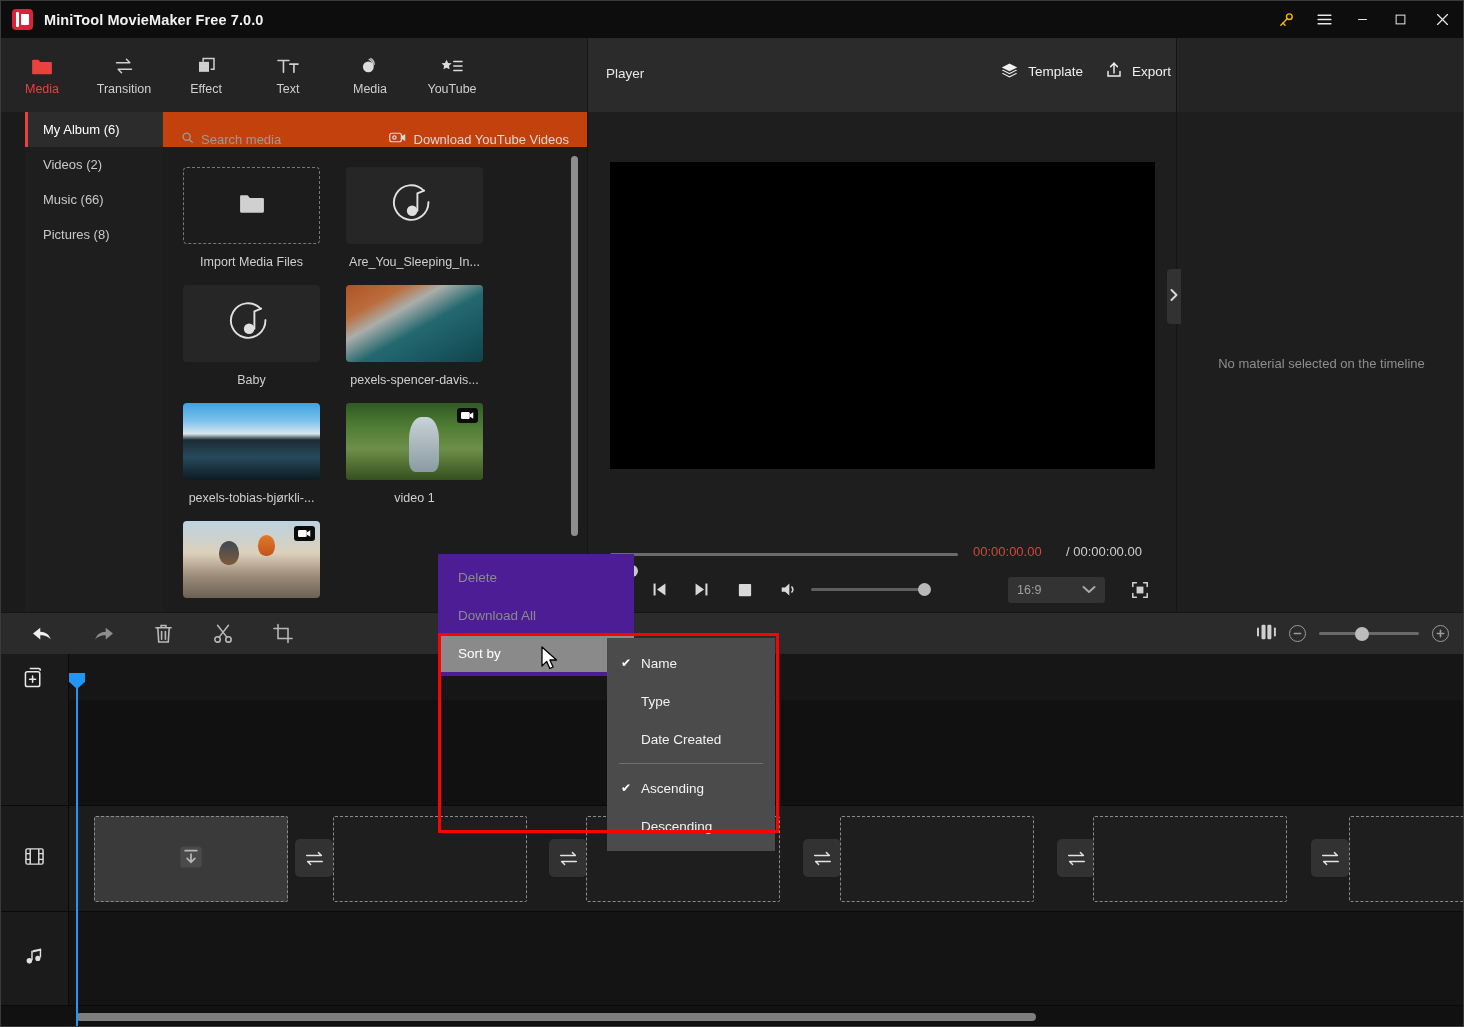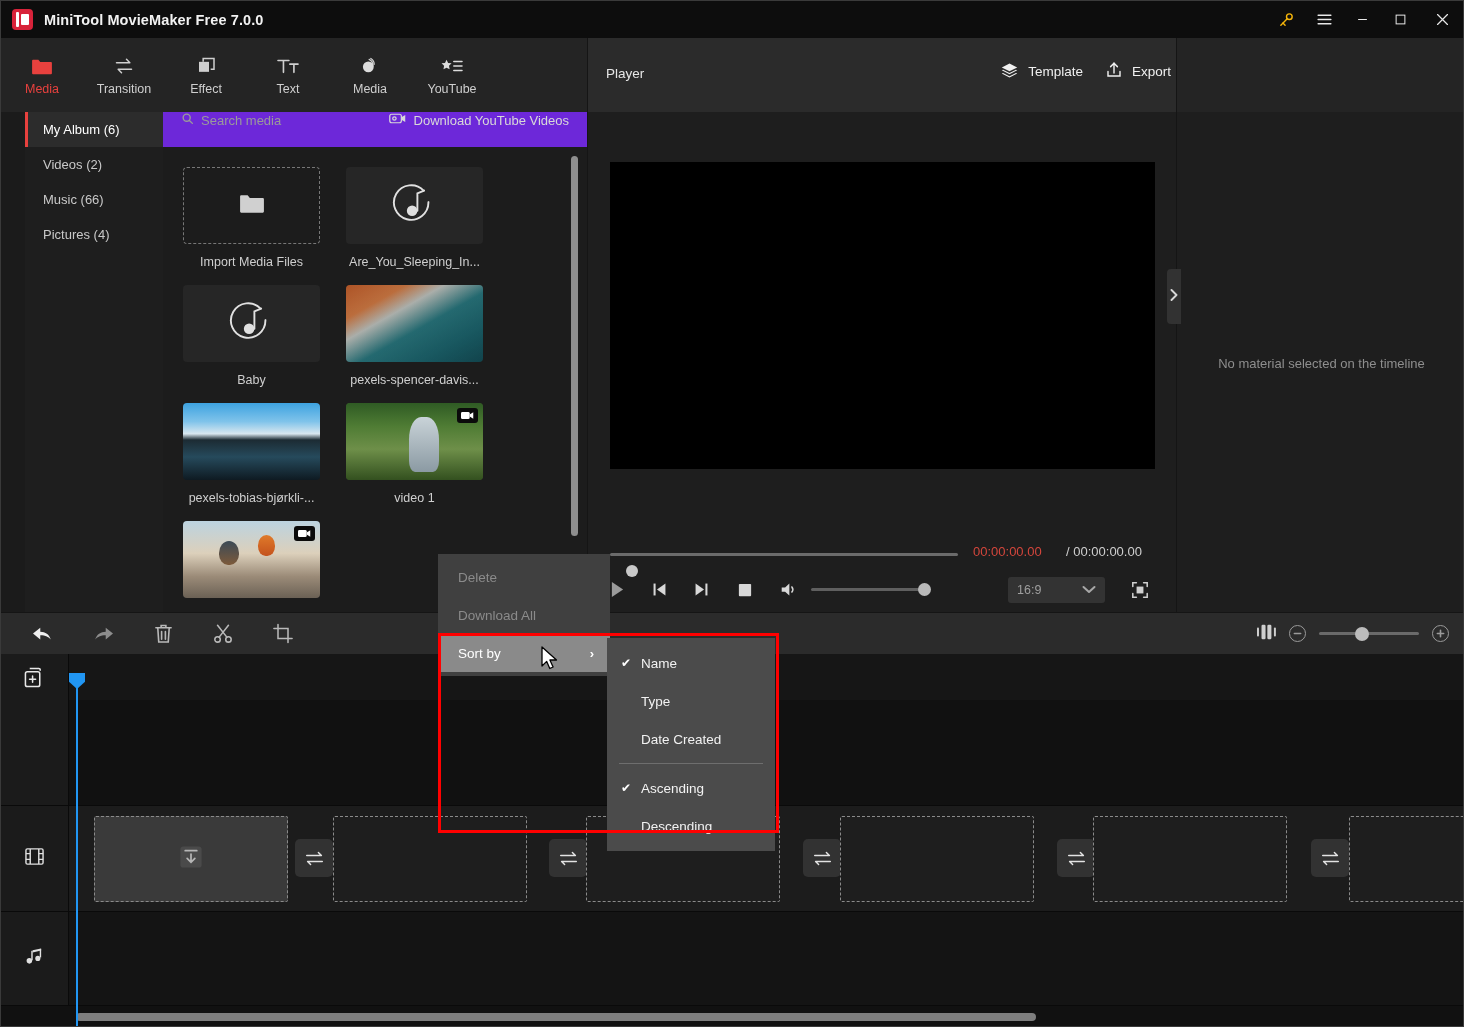--- a/index.html
+++ b/index.html
@@ -93,21 +93,21 @@
     content:""; position:absolute; left:0; top:0; width:3px; height:35px;
     background:#e8413e;
   }
 
   
   .media-browser{
     position:absolute; left:162px; top:111px; width:424px; height:500px;
     background:#1c1c1c;
   }
   .media-top{
-    height:35px; background:#6d28d9; display:flex; align-items:flex-start;
+    height:35px; background:#c2410c; display:flex; align-items:flex-end;
     position:relative;
   }
   .search-box{
     display:flex; align-items:center; gap:7px; margin-left:18px;
     color:#9a9a9a; font-size:13px; width:200px;
   }
   .search-input{
     background:transparent; border:0; outline:0; color:#cccccc;
     font-family:"Liberation Sans", sans-serif; font-size:13px; width:160px;
   }
@@ -333,22 +333,22 @@
   .tl-hscroll{
     position:absolute; left:68px; bottom:7px; width:1390px; height:8px;
   }
   .tl-hscroll-thumb{
     position:absolute; left:7px; top:0; width:960px; height:8px;
     background:#7e7e7e; border-radius:4px;
   }
 
   
   .ctx-menu{
-    position:absolute; left:437px; top:553px; width:172px;
-    background:#404040; z-index:60; padding:4px 0;
+    position:absolute; left:437px; top:553px; width:196px;
+    background:#4c1d95; z-index:60; padding:4px 0;
   }
   .ctx-item{
     height:38px; display:flex; align-items:center; padding:0 20px;
     color:#f0f0f0; font-size:13.5px; position:relative;
   }
   .ctx-item.disabled{ color:#8b8b8b; }
   .ctx-item.hl{ background:#8a8a8a; color:#ffffff; }
   .ctx-arrow{ position:absolute; right:16px; color:#ffffff; font-size:13px; font-weight:bold; }
 
   .sub-menu{
@@ -498,21 +498,21 @@
     <div class="album-item sel">
       <span>My Album (6)</span>
     </div>
     <div class="album-item">
       <span>Videos (2)</span>
     </div>
     <div class="album-item">
       <span>Music (66)</span>
     </div>
     <div class="album-item">
-      <span>Pictures (4)</span>
+      <span>Pictures (8)</span>
     </div>
   </div>
 
   <div class="media-browser">
     <div class="media-top">
       <div class="search-box">
         <span>
           <svg width="13" height="13" viewBox="0 0 24 24" fill="none" stroke="#9a9a9a" stroke-width="2.6">
               <circle cx="10.5" cy="10.5" r="6.5"></circle>
               <path d="M15.5 15.5L21 21" stroke-linecap="round"></path>

